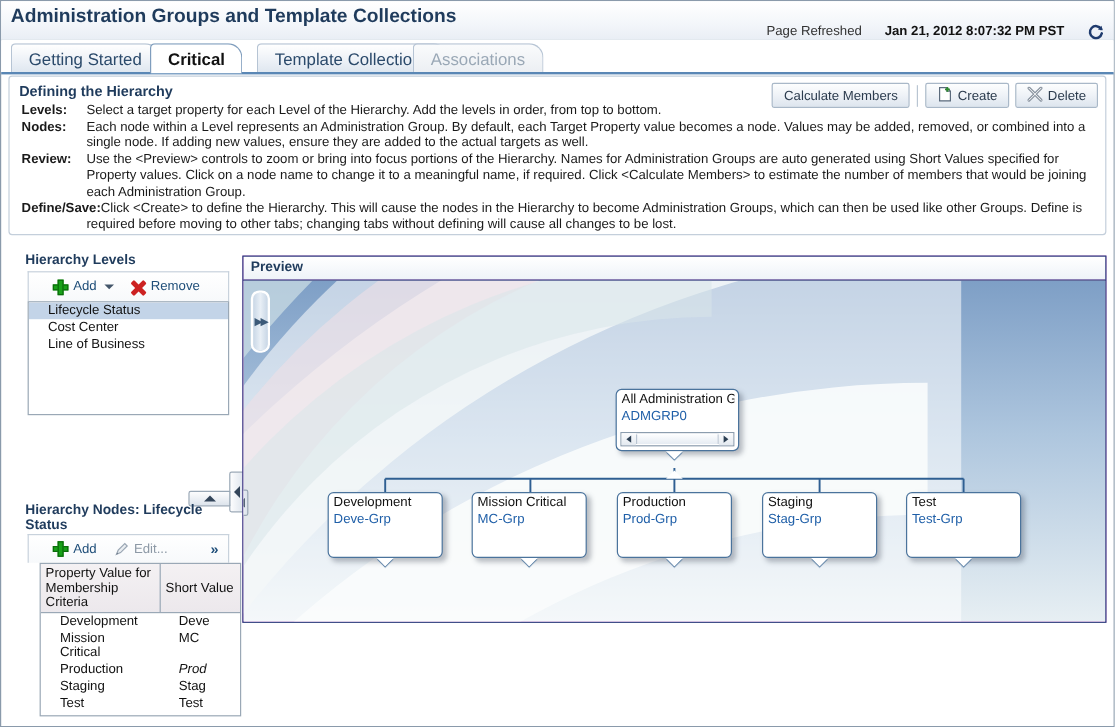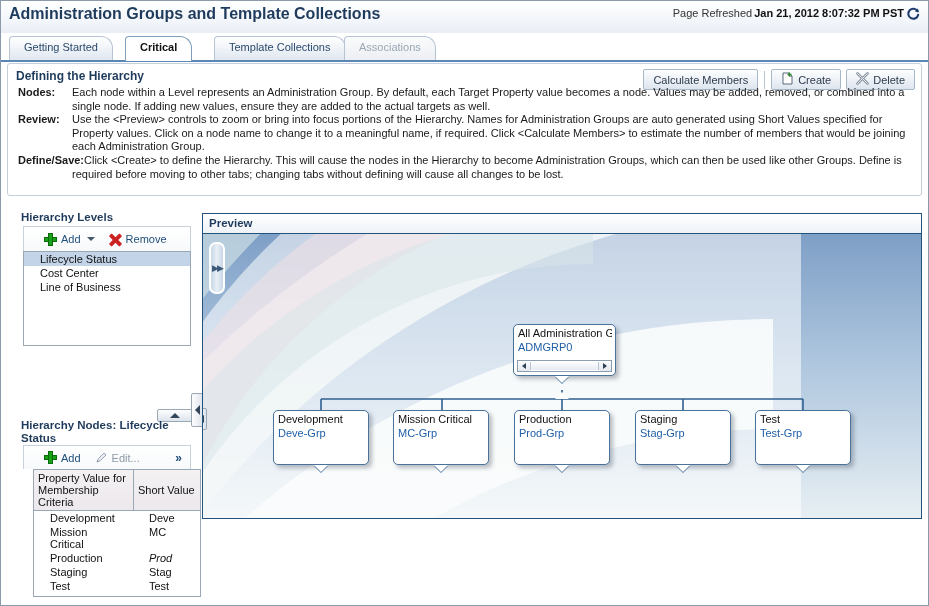--- a/index.html
+++ b/index.html
@@ -25,22 +25,22 @@
     background: linear-gradient(to bottom, #ffffff 0%, #f3f6fa 60%, #e9eef5 100%);
     border-bottom: 1px solid #9fb3c7;
   }
   .page-title {
     position: absolute; left: 8px; top: 4px;
     font-size: 16px; font-weight: bold; color: #1f3b5c;
     letter-spacing: 0px;
     white-space: nowrap;
   }
   .refresh-wrap {
-    position: absolute; right: 8px; top: 5px;
-    display: flex; align-items: center; gap: 2px;
+    position: absolute; right: 8px; top: 18px;
+    display: flex; align-items: center; gap: 19px;
     white-space: nowrap;
   }
   .refresh-label { font-size: 11px; color: #333; }
   .refresh-date { font-size: 11px; color: #111; font-weight: bold; }
   .refresh-icon {
     width: 14px; height: 14px; display: inline-block;
     position: relative; top: 1px;
   }
 
   
@@ -49,21 +49,21 @@
     background: #ffffff;
   }
   .tabs-underline {
     position: absolute; left: 0; top: 27px; width: 927px; height: 2px;
     background: #5a87b5;
   }
   .tab {
     position: absolute; top: 3px; height: 24px;
     box-sizing: border-box;
     padding: 4px 14px 0 14px;
-    font-size: 11px;
+    font-size: 14px;
     color: #2b4a6b;
     background: linear-gradient(to bottom, #ffffff 0%, #eef2f7 55%, #dfe7f0 100%);
     border: 1px solid #b6c4d4;
     border-bottom: none;
     border-radius: 4px 12px 0 0;
     white-space: nowrap;
     cursor: pointer;
   }
   .tab.active {
     background: #ffffff;
@@ -354,20 +354,23 @@
           <svg width="13" height="13" viewBox="0 0 13 13">
             <path d="M1.5 1.5 L11.5 11.5 M11.5 1.5 L1.5 11.5" stroke="#8c96a2" stroke-width="2.6" stroke-linecap="round"></path>
             <path d="M1.5 1.5 L11.5 11.5 M11.5 1.5 L1.5 11.5" stroke="#ffffff" stroke-width="0.8" stroke-linecap="round"></path>
           </svg>
         </span>
         <span>Delete</span>
       </div>
     </div>
 
     <div class="instr-body">
+      <div class="instr-row">
+        <b>Levels:</b><span>Select a target property for each Level of the Hierarchy. Add the levels in order, from top to bottom.</span>
+      </div>
       <div class="instr-row">
         <b>Nodes:</b><span>Each node within a Level represents an Administration Group. By default, each Target Property value becomes a node. Values may be added, removed, or combined into a single node. If adding new values, ensure they are added to the actual targets as well.</span>
       </div>
       <div class="instr-row">
         <b>Review:</b><span>Use the &lt;Preview&gt; controls to zoom or bring into focus portions of the Hierarchy. Names for Administration Groups are auto generated using Short Values specified for Property values. Click on a node name to change it to a meaningful name, if required. Click &lt;Calculate Members&gt; to estimate the number of members that would be joining each Administration Group.</span>
       </div>
       <div class="instr-row">
         <b>Define/Save:</b><span>Click &lt;Create&gt; to define the Hierarchy. This will cause the nodes in the Hierarchy to become Administration Groups, which can then be used like other Groups. Define is required before moving to other tabs; changing tabs without defining will cause all changes to be lost.</span>
       </div>
     </div>

